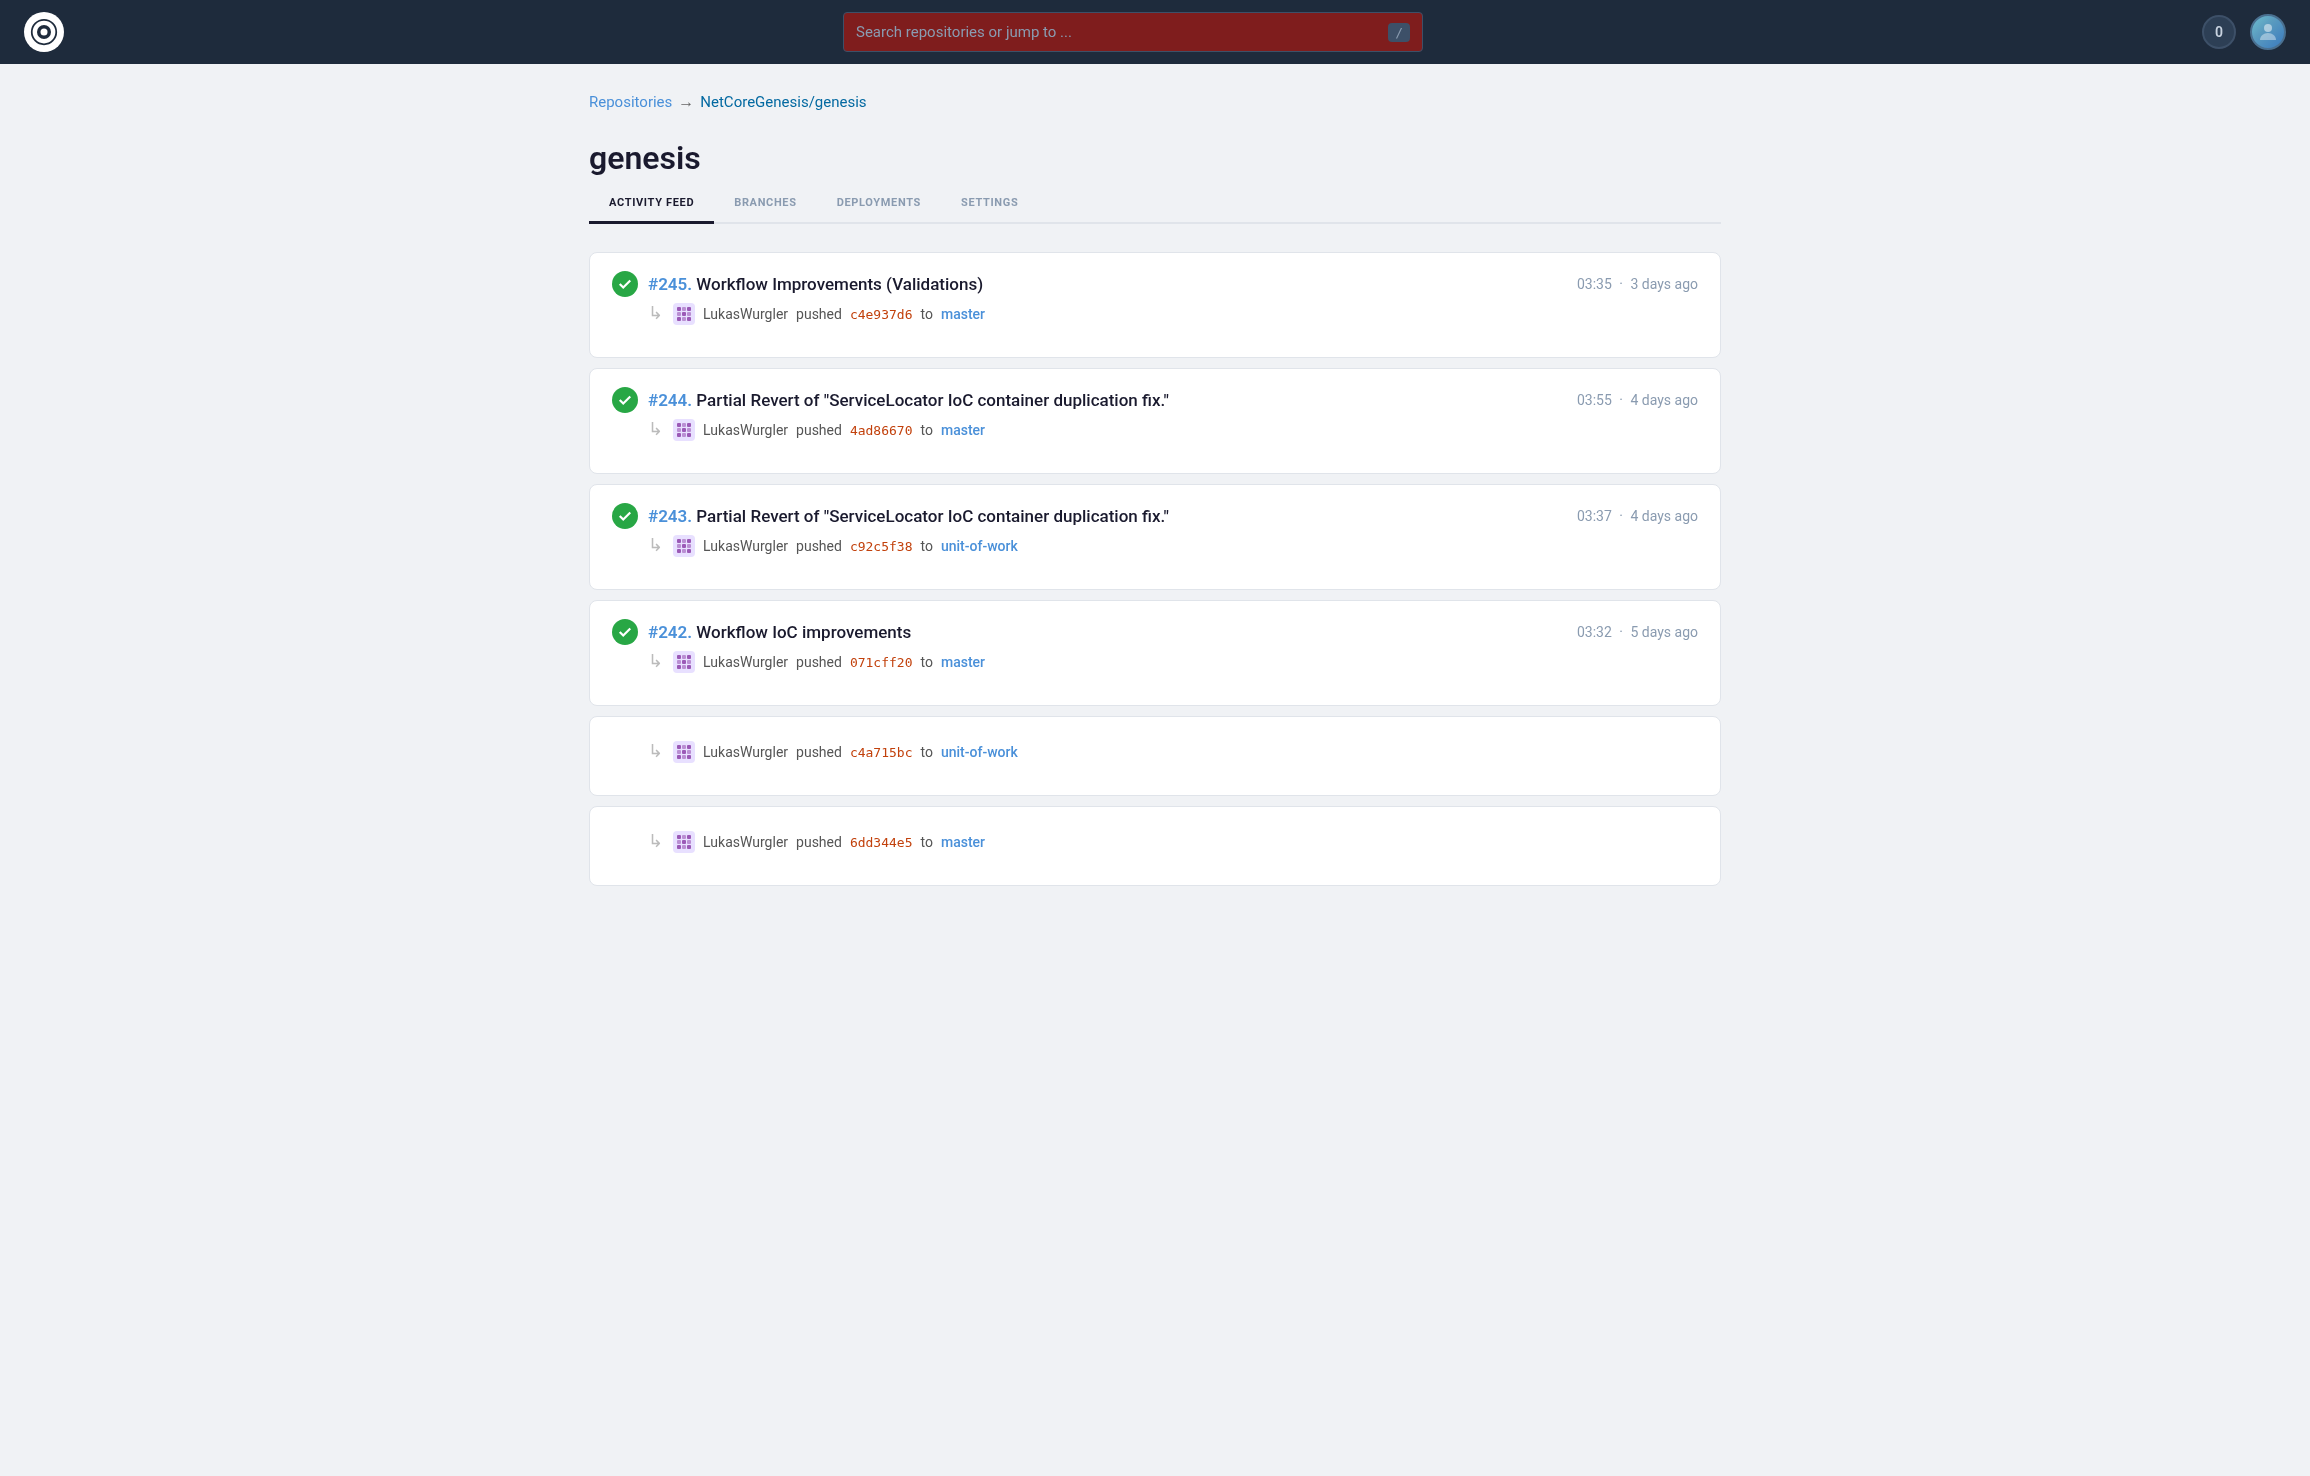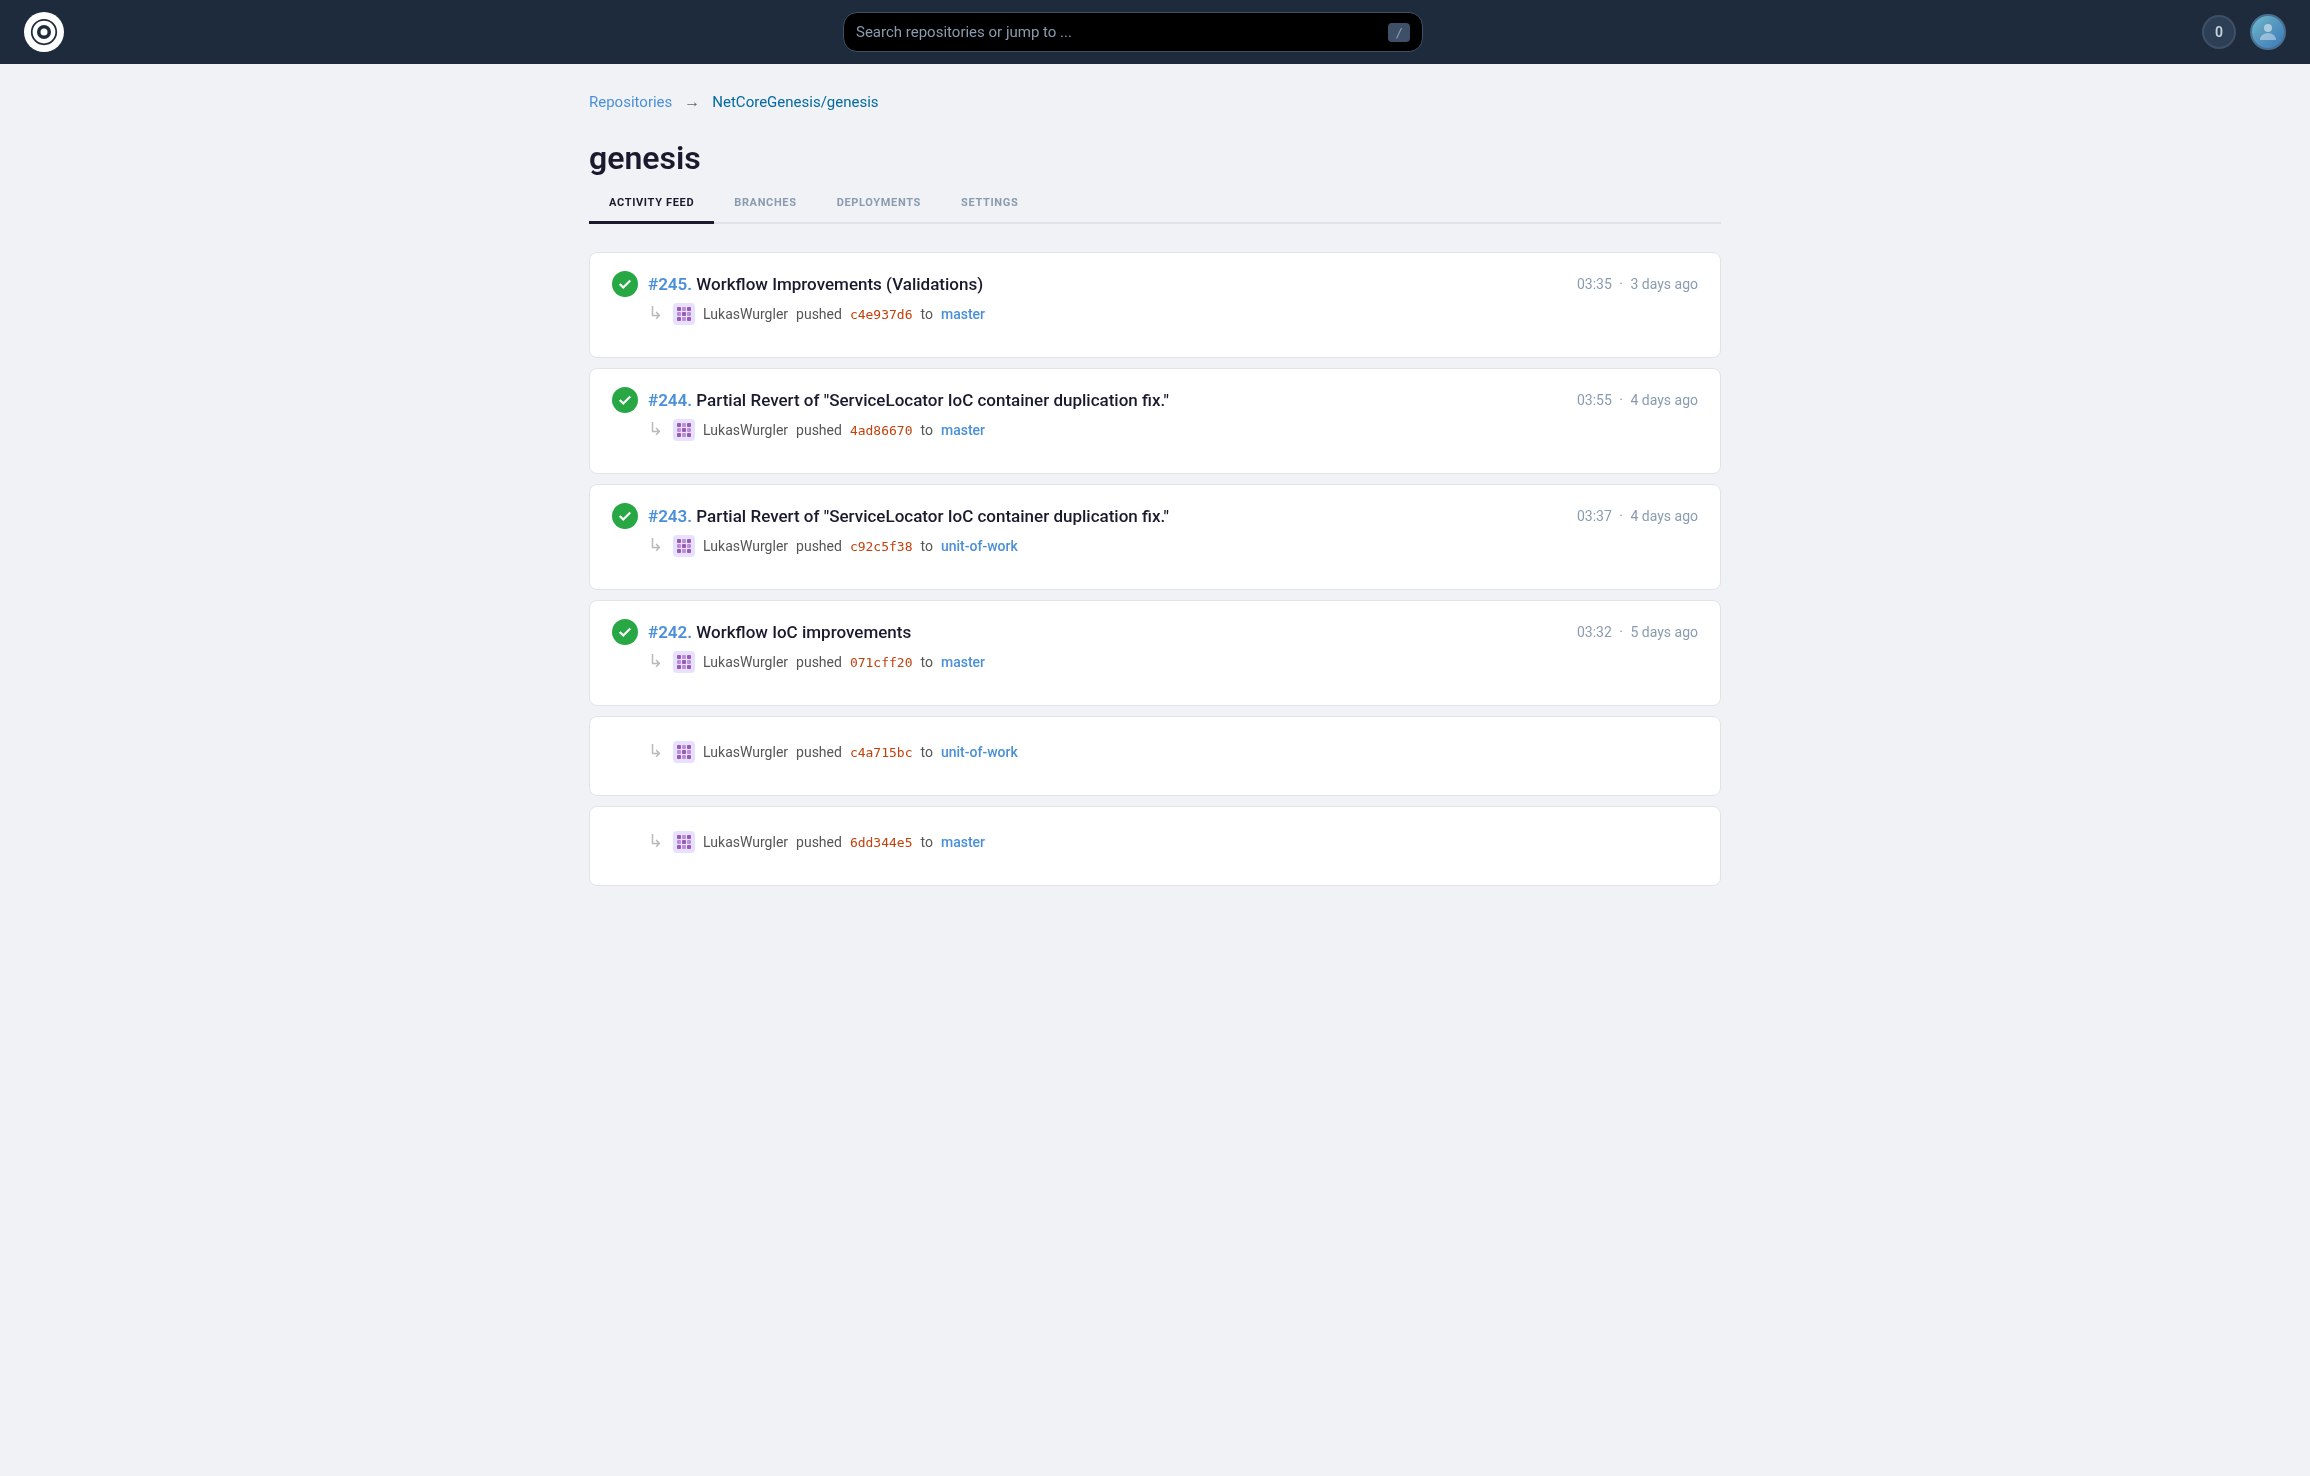--- a/index.html
+++ b/index.html
@@ -33,23 +33,23 @@
       height: 28px;
     }
     .topnav-search-wrapper {
       flex: 1;
       display: flex;
       justify-content: center;
     }
     .topnav-search {
       display: flex;
       align-items: center;
-      background: #000000;
+      background: #7f1d1d;
       border: 1px solid #3d5068;
-      border-radius: 14px;
+      border-radius: 4px;
       padding: 16px 12px;
       height: 40px;
       width: 580px;
       gap: 8px;
       cursor: text;
     }
     .topnav-search-text {
       color: #8a9bb0;
       font-size: 15px;
       flex: 1;
@@ -97,21 +97,21 @@
     .content {
       max-width: 1180px;
       margin: 0 auto;
       padding: 28px 24px;
     }
 
     
     .breadcrumb {
       display: flex;
       align-items: center;
-      gap: 12px;
+      gap: 6px;
       margin-bottom: 28px;
       font-size: 15px;
     }
     .breadcrumb-link {
       color: #4a90d9;
       text-decoration: none;
       cursor: pointer;
     }
     .breadcrumb-arrow {
       color: #666;

